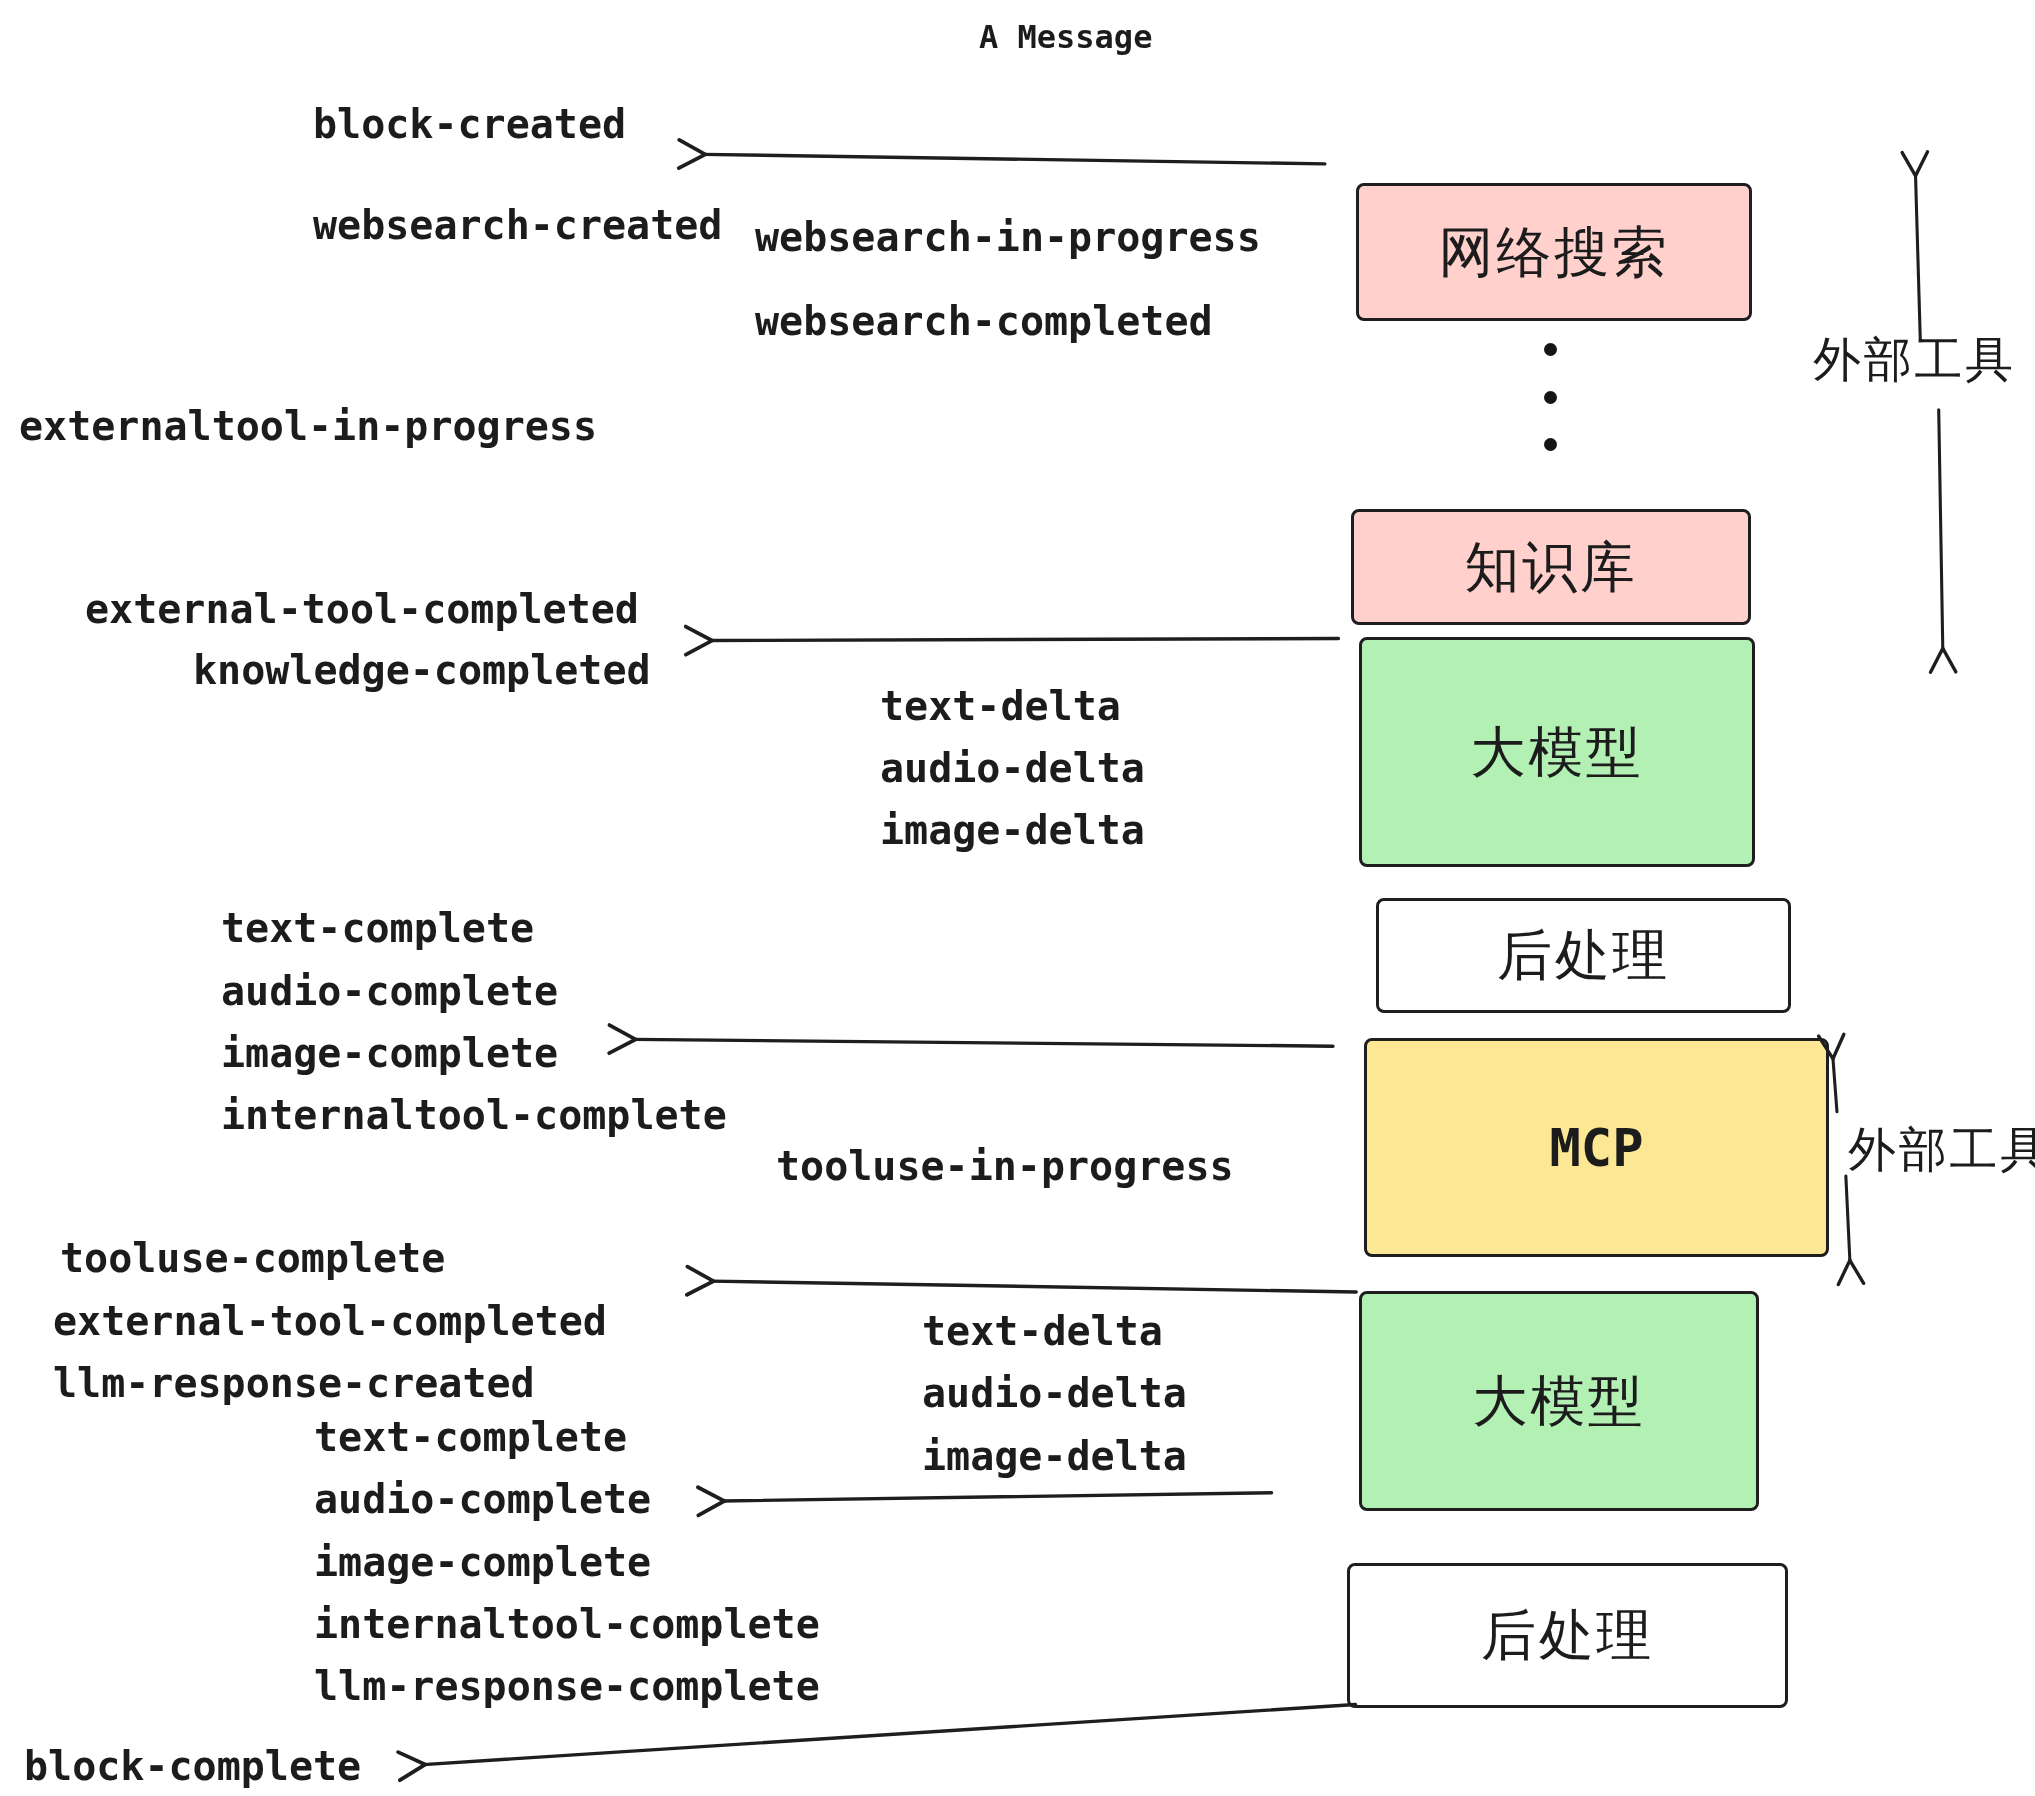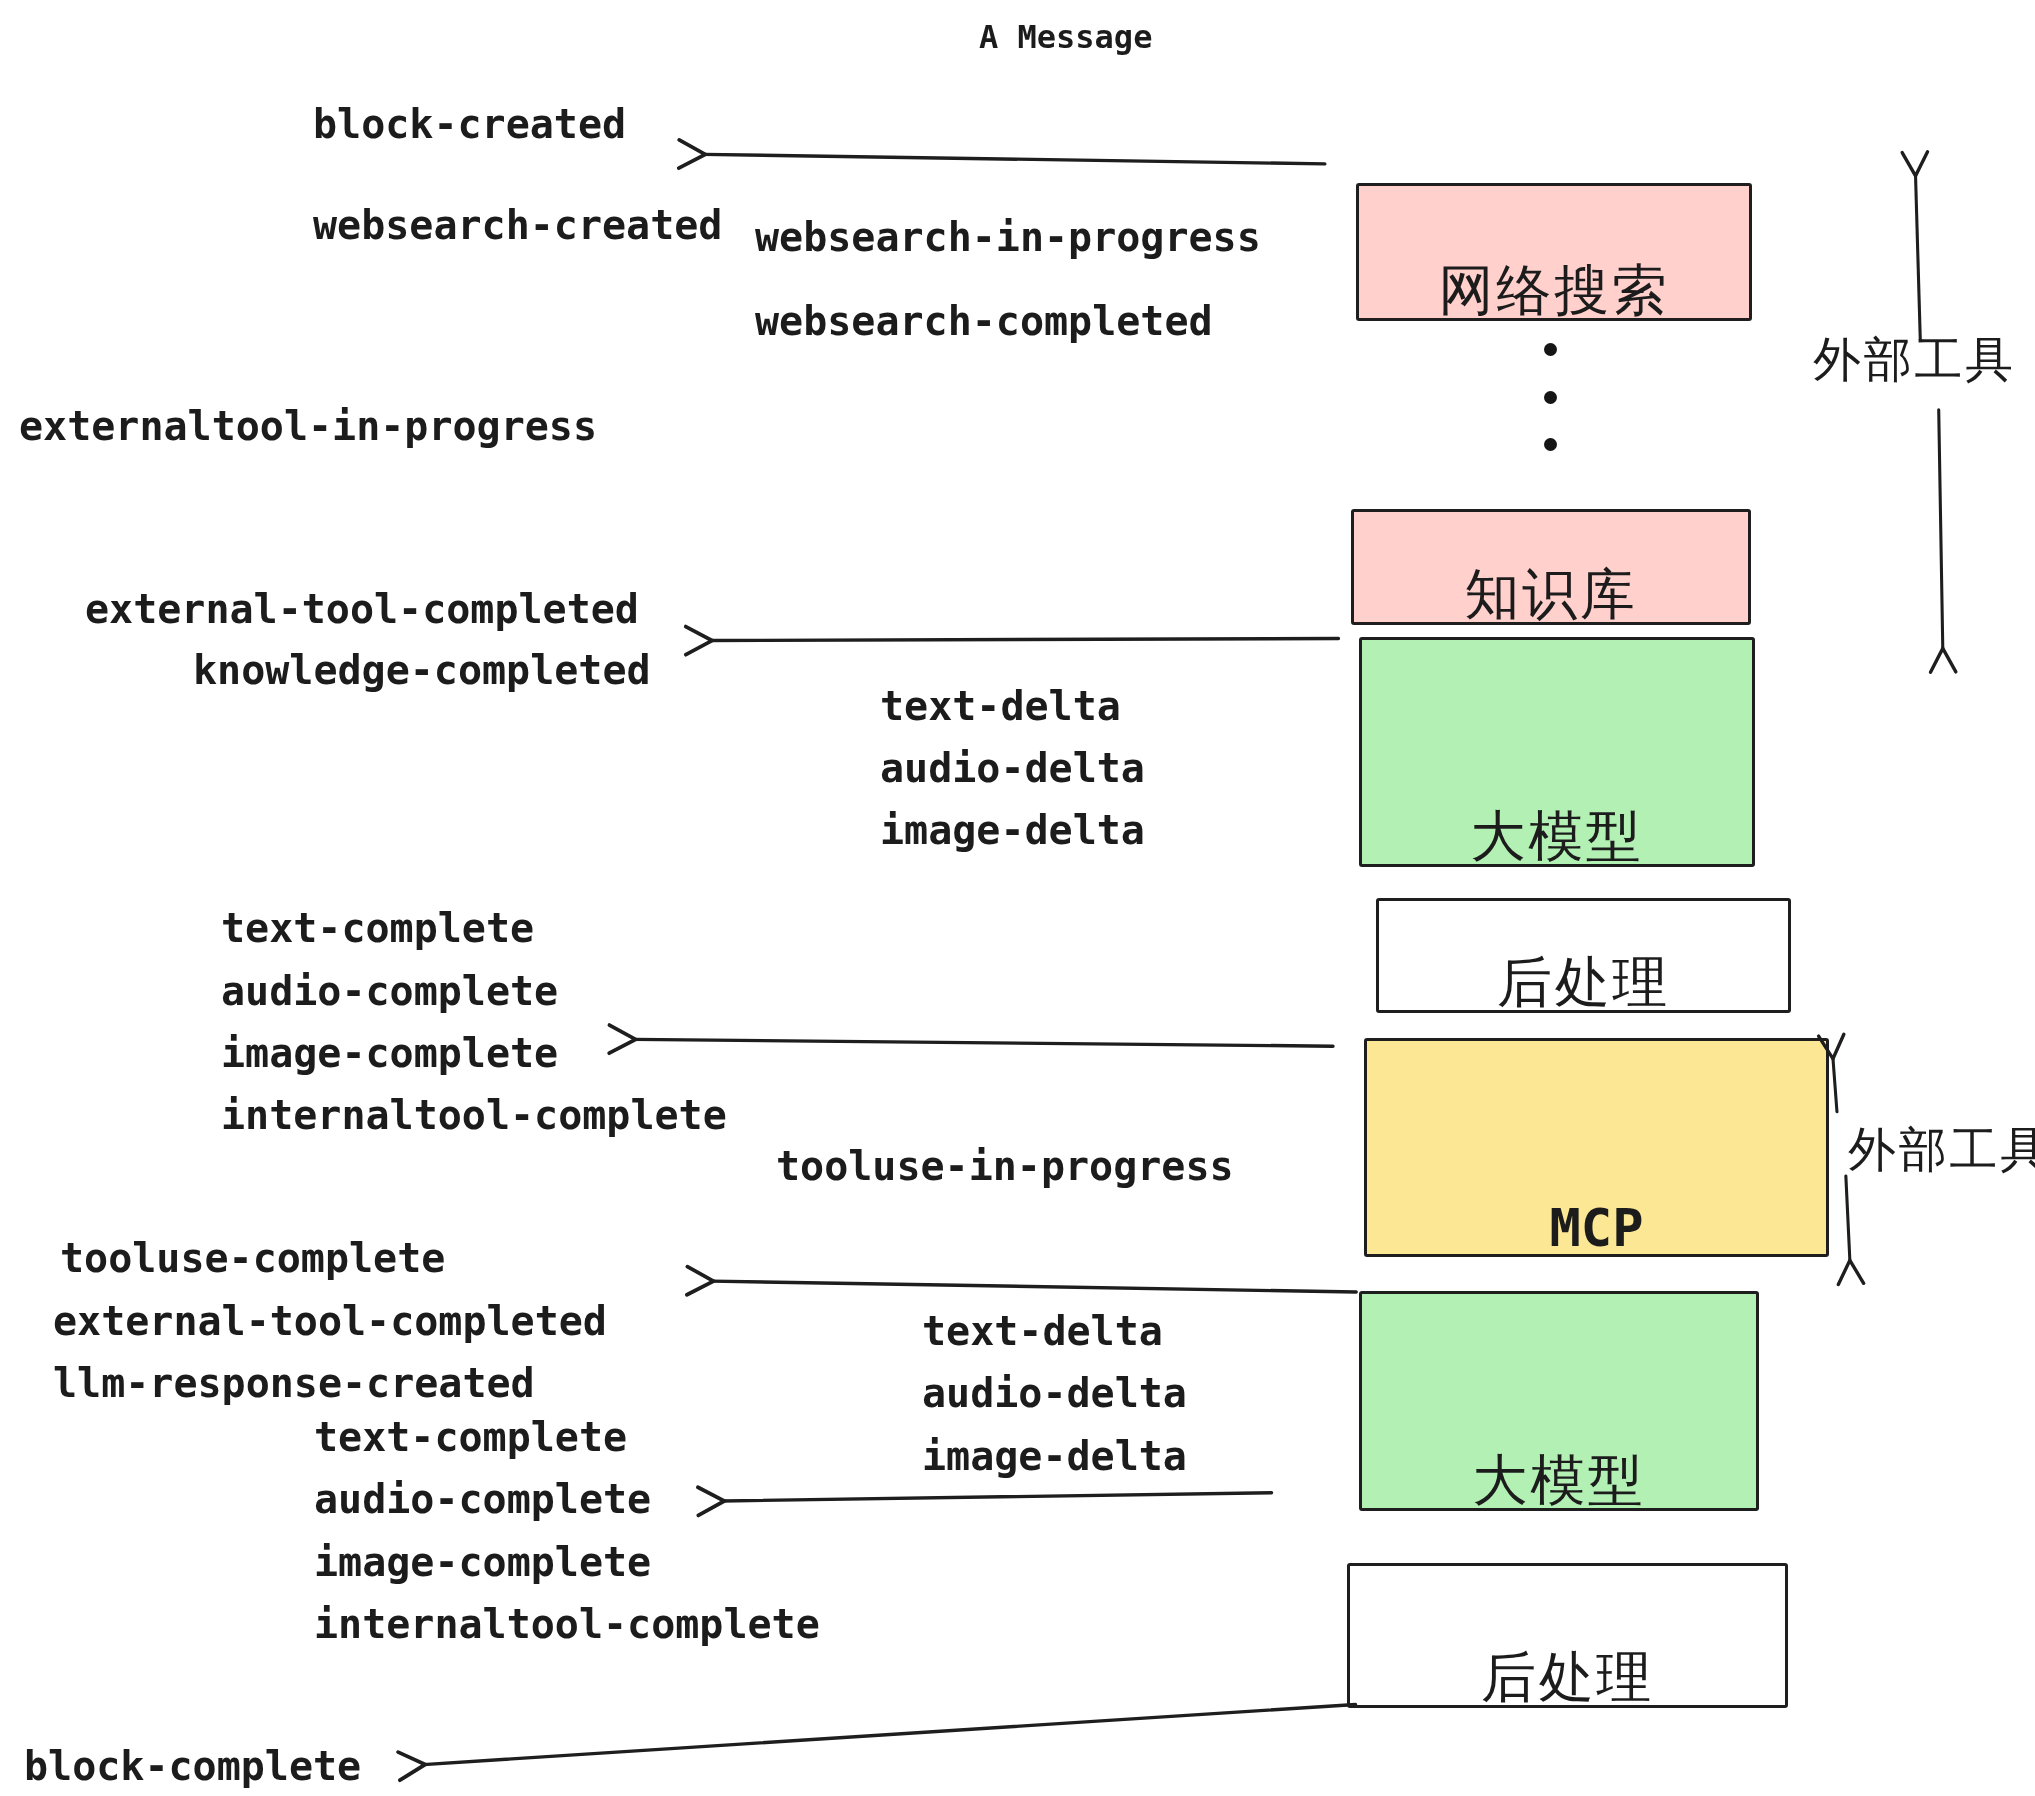--- a/index.html
+++ b/index.html
@@ -1,22 +1,22 @@
 <!DOCTYPE html>
 <html style="font-size:11px"><head>
 <meta charset="utf-8">
 <style>
   html,body{margin:0;padding:0;background:#ffffff;}
   body{width:2035px;height:1796px;position:relative;overflow:hidden;
        font-family:"DejaVu Sans Mono","Liberation Mono",monospace;color:#1c1c1c;}
   .canvas{position:absolute;inset:0;}
   .title{position:absolute;font-size:32px;font-weight:bold;line-height:1;white-space:nowrap;}
   .ev{position:absolute;font-size:40px;font-weight:bold;line-height:1;white-space:nowrap;letter-spacing:0px;}
-  .node{position:absolute;border:3.4px solid #1e1e1e;border-radius:3px;
-        display:flex;align-items:flex-end;justify-content:center;box-sizing:border-box;}
+  .node{position:absolute;border:3.4px solid #1e1e1e;border-radius:8px;
+        display:flex;align-items:center;justify-content:center;box-sizing:border-box;}
   .cjk{font-family:"Liberation Sans","DejaVu Sans",sans-serif;}
   .node .box-label{font-size:55px;letter-spacing:2.7px;line-height:1;color:#1c1c1c;}
   .node .mono-label{font-size:52px;font-weight:bold;line-height:1;color:#1c1c1c;}
   .annot{position:absolute;font-size:48px;line-height:1;white-space:nowrap;letter-spacing:2.7px;color:#1c1c1c;}
   .dot{position:absolute;width:13px;height:13px;border-radius:50%;background:#151515;}
   svg.overlay{position:absolute;left:0;top:0;width:2035px;height:1796px;pointer-events:none;}
   svg.overlay path.arrow{fill:none;stroke:#1e1e1e;stroke-width:5;stroke-linecap:round;}
   svg.overlay path.varrow{fill:none;stroke:#1e1e1e;stroke-width:4.5;stroke-linecap:round;}
 </style>
 </head>
@@ -44,20 +44,21 @@
   <div class="ev" style="left:60px;top:1238px">tooluse-complete</div>
   <div class="ev" style="left:53px;top:1301px">external-tool-completed</div>
   <div class="ev" style="left:53px;top:1363px">llm-response-created</div>
   <div class="ev" style="left:922px;top:1311px">text-delta</div>
   <div class="ev" style="left:922px;top:1373px">audio-delta</div>
   <div class="ev" style="left:922px;top:1436px">image-delta</div>
   <div class="ev" style="left:314px;top:1417px">text-complete</div>
   <div class="ev" style="left:314px;top:1479px">audio-complete</div>
   <div class="ev" style="left:314px;top:1542px">image-complete</div>
   <div class="ev" style="left:314px;top:1604px">internaltool-complete</div>
+  <div class="ev" style="left:314px;top:1666px">llm-response-complete</div>
   <div class="ev" style="left:24px;top:1746px">block-complete</div>
 
   <div class="node" style="left: 1356px; top: 183px; width: 396px; height: 138px; background-color: rgb(255, 208, 204);">
     <span class="box-label cjk">网络搜索</span>
   </div>
 
   <div class="dot" style="left:1544px;top:343px"></div>
   <div class="dot" style="left:1544px;top:391px"></div>
   <div class="dot" style="left:1544px;top:438px"></div>
 

